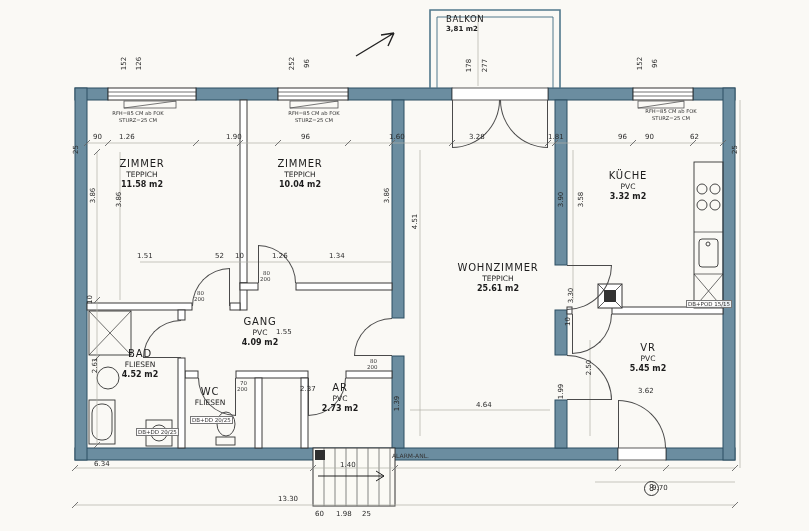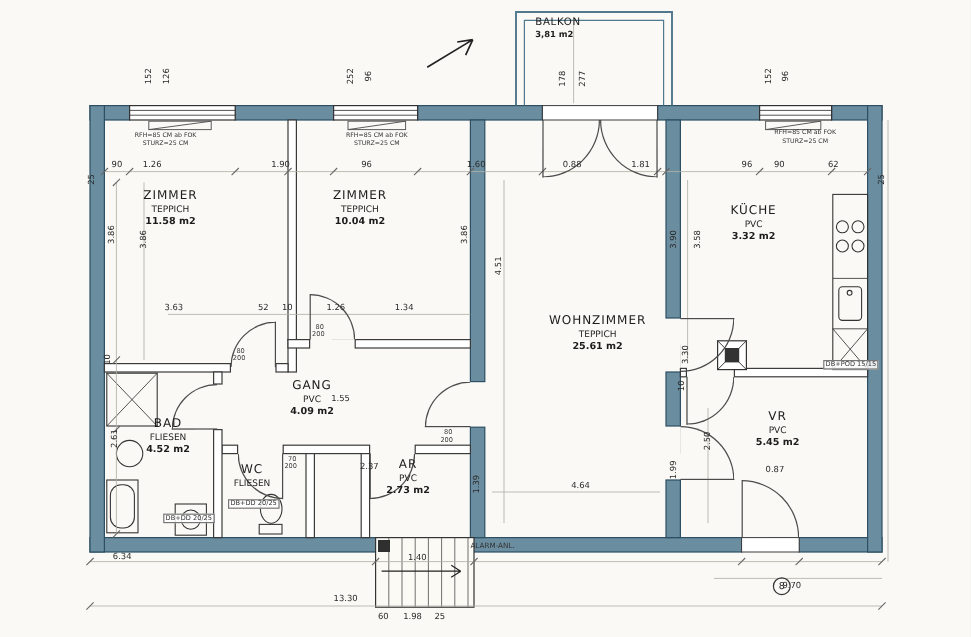--- a/index.html
+++ b/index.html
@@ -247,51 +247,51 @@
     <span class="dimv" style="left:463px;top:62px">178</span>
     <span class="dimv" style="left:479px;top:62px">277</span>
     <span class="dimv" style="left:634px;top:60px">152</span>
     <span class="dimv" style="left:651px;top:60px">96</span>
 
     <span class="dim" style="left:93px;top:134px">90</span>
     <span class="dim" style="left:119px;top:134px">1.26</span>
     <span class="dim" style="left:226px;top:134px">1.90</span>
     <span class="dim" style="left:301px;top:134px">96</span>
     <span class="dim" style="left:389px;top:134px">1.60</span>
-    <span class="dim" style="left:469px;top:134px">0.88</span>
-    <span class="dim" style="left:526px;top:134px">1.81</span>
+    <span class="dim" style="left:469px;top:134px">3.28</span>
+    <span class="dim" style="left:548px;top:134px">1.81</span>
     <span class="dim" style="left:618px;top:134px">96</span>
     <span class="dim" style="left:645px;top:134px">90</span>
     <span class="dim" style="left:690px;top:134px">62</span>
 
     <span class="dimv" style="left:72px;top:146px">25</span>
     <span class="dimv" style="left:86px;top:192px">3.86</span>
     <span class="dimv" style="left:112px;top:196px">3.86</span>
     <span class="dimv" style="left:86px;top:296px">10</span>
     <span class="dimv" style="left:88px;top:362px">2.61</span>
 
-    <span class="dim" style="left:137px;top:253px">3.63</span>
+    <span class="dim" style="left:137px;top:253px">1.51</span>
     <span class="dim" style="left:215px;top:253px">52</span>
     <span class="dim" style="left:235px;top:253px">10</span>
     <span class="dim" style="left:272px;top:253px">1.26</span>
     <span class="dim" style="left:329px;top:253px">1.34</span>
 
     <span class="dimv" style="left:380px;top:192px">3.86</span>
     <span class="dimv" style="left:408px;top:218px">4.51</span>
     <span class="dimv" style="left:390px;top:400px">1.39</span>
 
     <span class="dimv" style="left:554px;top:196px">3.90</span>
     <span class="dimv" style="left:574px;top:196px">3.58</span>
     <span class="dimv" style="left:564px;top:292px">3.30</span>
     <span class="dimv" style="left:564px;top:318px">10</span>
     <span class="dimv" style="left:582px;top:364px">2.50</span>
     <span class="dimv" style="left:554px;top:388px">1.99</span>
     <span class="dimv" style="left:731px;top:146px">25</span>
 
-    <span class="dim" style="left:638px;top:388px">0.87</span>
+    <span class="dim" style="left:638px;top:388px">3.62</span>
     <span class="dim" style="left:476px;top:402px">4.64</span>
     <span class="dim" style="left:276px;top:329px">1.55</span>
     <span class="dim" style="left:300px;top:386px">2.37</span>
 
     <span class="dim" style="left:94px;top:461px">6.34</span>
     <span class="dim" style="left:340px;top:462px">1.40</span>
     <span class="dim" style="left:315px;top:511px">60</span>
     <span class="dim" style="left:336px;top:511px">1.98</span>
     <span class="dim" style="left:362px;top:511px">25</span>
     <span class="dim" style="left:278px;top:496px">13.30</span>

